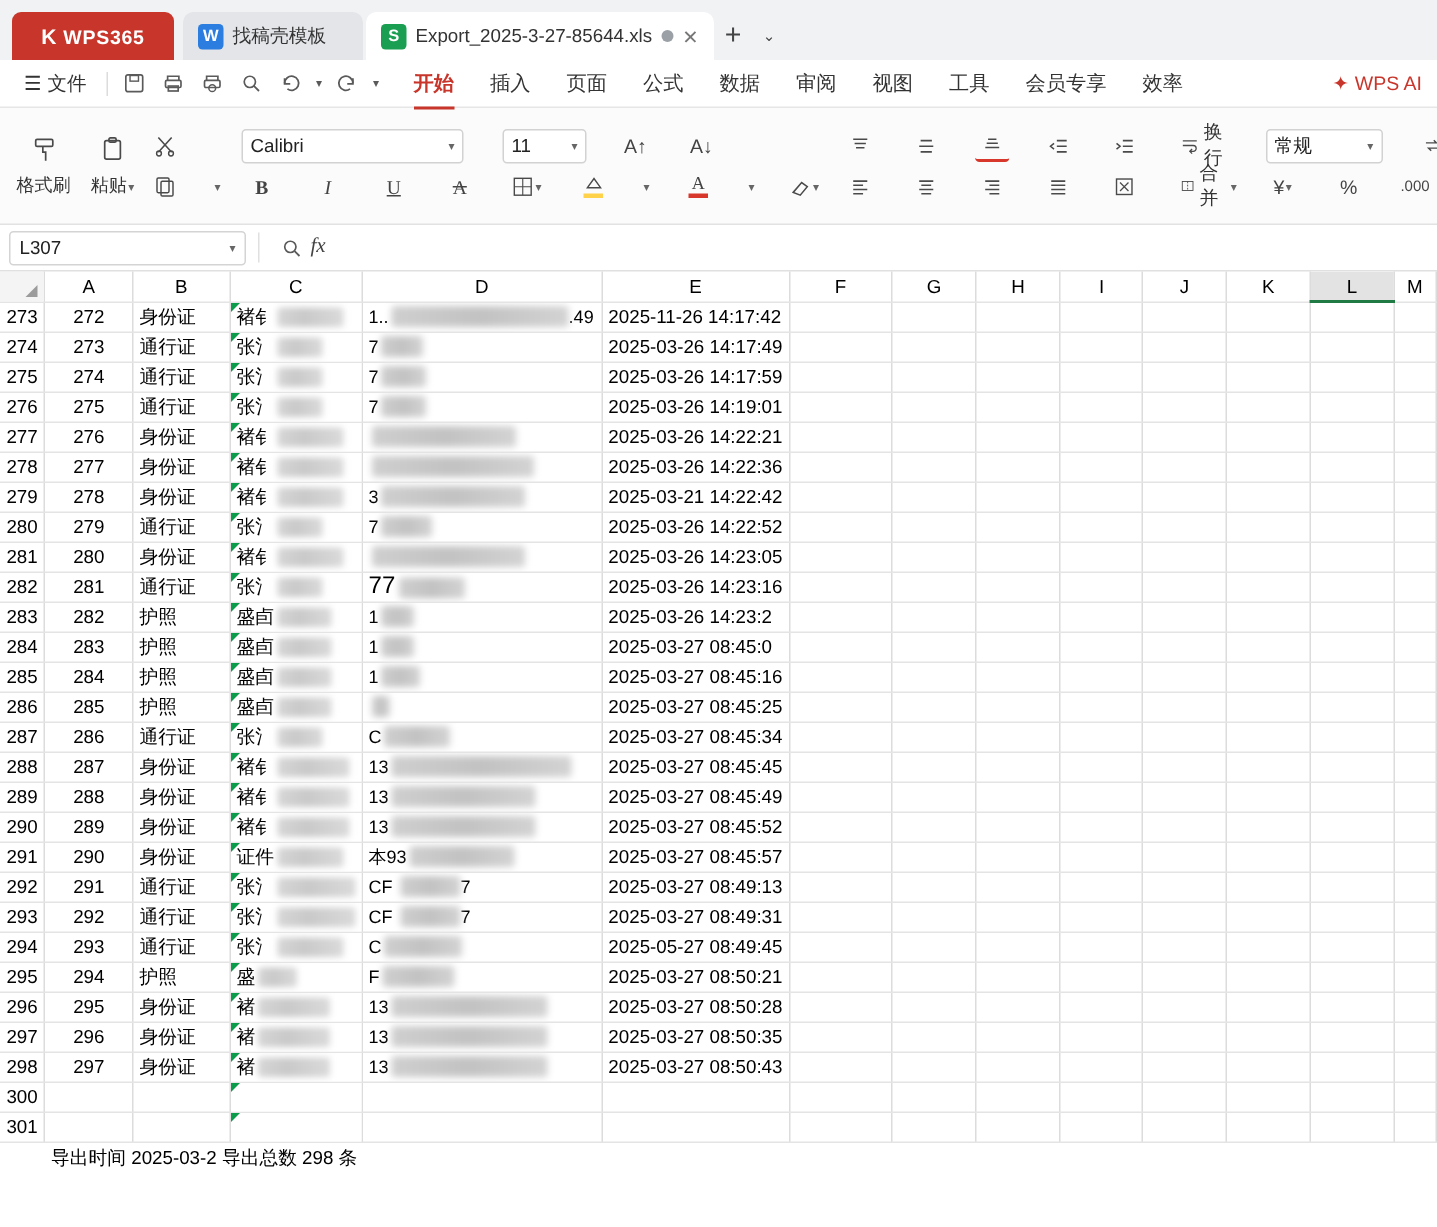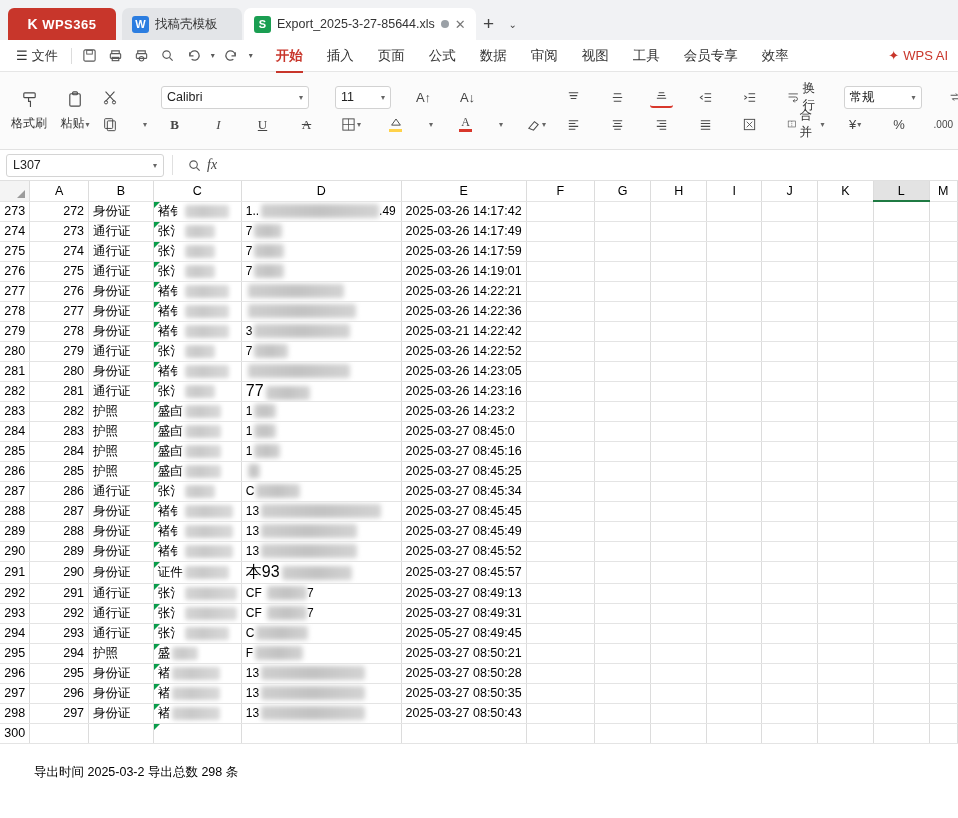--- a/index.html
+++ b/index.html
@@ -246,21 +246,21 @@
     border-bottom: 8px solid #9b9b9b;
   }
   td.rowhead {
     width: 30px;
     background: #f4f4f4;
     color: #444;
     text-align: center;
     font-size: 12px;
     border-right: 1px solid #cfcfcf;
   }
-  td.num { text-align: right; padding-right: 6px; }
+  td.num { text-align: center; padding-right: 6px; }
   .redtri {
     position: relative;
   }
   .redtri::before {
     content: "";
     position: absolute; left: 0; top: 0;
     border-top: 6px solid #0a9c4a;
     border-right: 6px solid transparent;
   }
   
@@ -671,21 +671,21 @@
       <th>M</th>
     </tr>
     </tbody>
       <tbody>
         <tr>
           <td class="rowhead">273</td>
           <td class="num">272</td>
           <td>身份证</td>
           <td class="redtri"><span>褚钅</span><span class="blur" style="width: 44px; margin-left: 2px;"></span></td>
           <td><span style="font-size: 12px;">1..</span><span class="blur2" style="width: 118px; margin-left: 2px;"></span><span style="font-size: 12px;">.49</span></td>
-          <td>2025-03-26 14:17:42</td>
+          <td>2025-11-26 14:17:42</td>
           <td></td>
           <td></td>
           <td></td>
           <td></td>
           <td></td>
           <td></td>
           <td></td>
           <td></td>
         </tr>
         <tr>
@@ -958,21 +958,21 @@
           <td></td>
           <td></td>
           <td></td>
           <td></td>
         </tr>
         <tr>
           <td class="rowhead">291</td>
           <td class="num">290</td>
           <td>身份证</td>
           <td class="redtri"><span>证件</span><span class="blur" style="width: 44px; margin-left: 2px;"></span></td>
-          <td><span style="font-size: 16px;">本93</span><span class="blur2" style="width: 70px; margin-left: 2px;"></span><span style="font-size: 12px;"></span></td>
+          <td><span style="font-size: 12px;">本93</span><span class="blur2" style="width: 70px; margin-left: 2px;"></span><span style="font-size: 12px;"></span></td>
           <td>2025-03-27 08:45:57</td>
           <td></td>
           <td></td>
           <td></td>
           <td></td>
           <td></td>
           <td></td>
           <td></td>
           <td></td>
         </tr>
@@ -1097,17 +1097,33 @@
           <td></td>
           <td></td>
           <td></td>
           <td></td>
           <td></td>
           <td></td>
           <td></td>
           <td></td>
           <td></td>
         </tr>
+        <tr>
+          <td class="rowhead">301</td>
+          <td class="num"></td>
+          <td></td>
+          <td class="redtri"></td>
+          <td></td>
+          <td></td>
+          <td></td>
+          <td></td>
+          <td></td>
+          <td></td>
+          <td></td>
+          <td></td>
+          <td></td>
+          <td></td>
+        </tr>
       </tbody>
   </table>
 
   <div class="footer-note" id="footnote" style="top: 583px;">导出时间 2025-03-2  导出总数 298 条</div>
 </div>
 
 </body></html>

